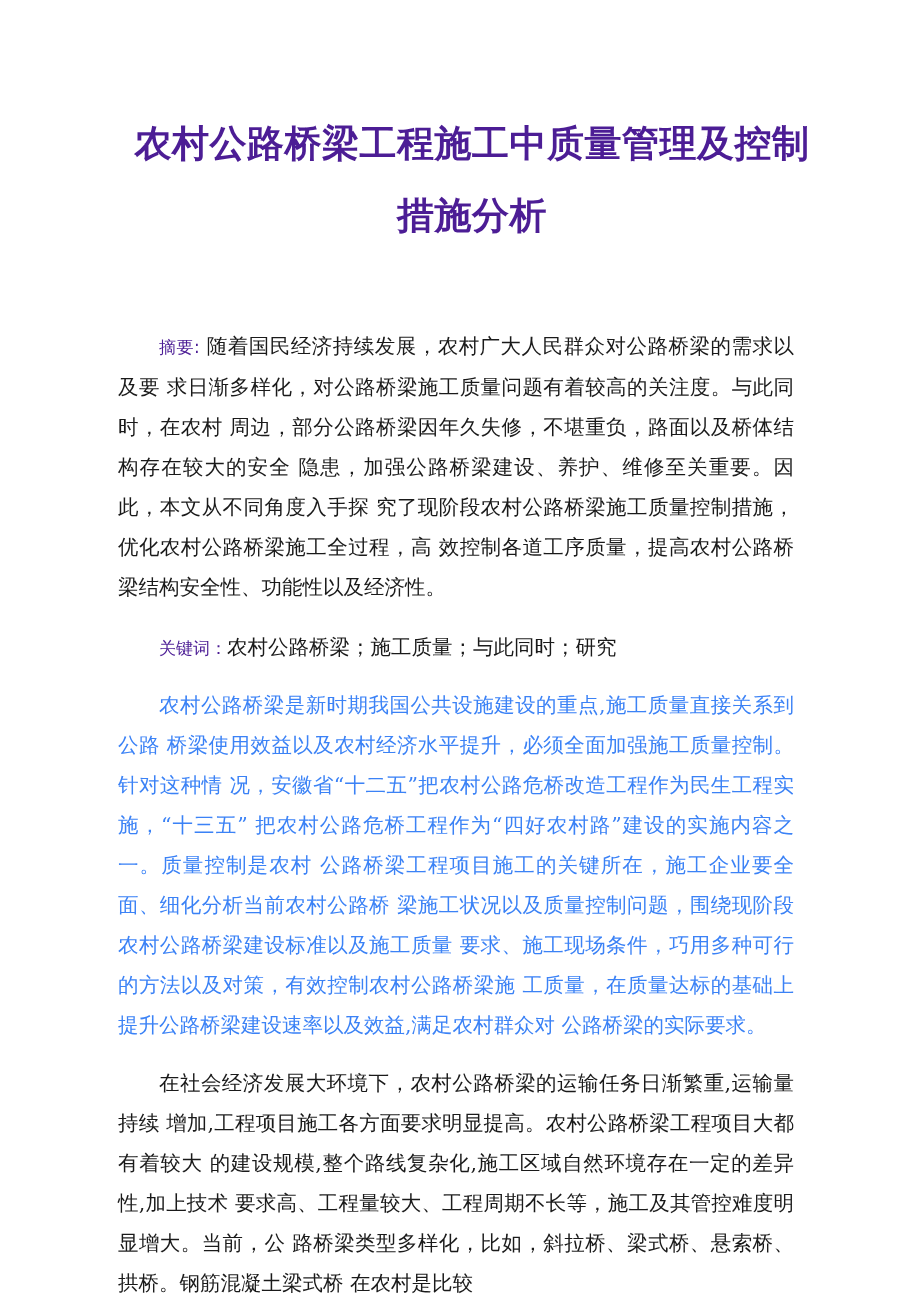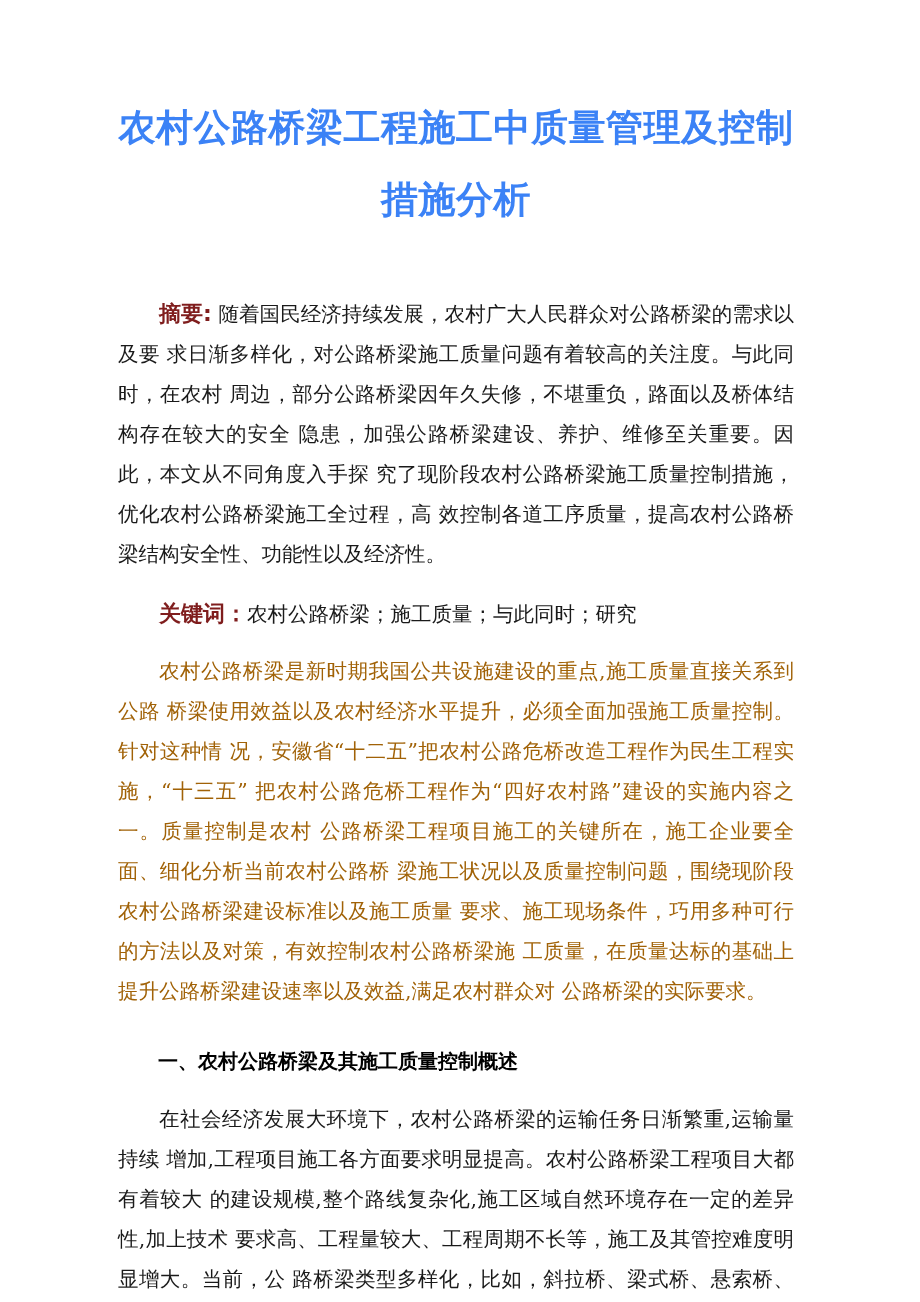--- a/index.html
+++ b/index.html
@@ -28,58 +28,58 @@
     top: 0;
     width: 676px;
   }
   .doc-title {
     font-family: "DejaVu Sans", "Liberation Sans", sans-serif;
     font-weight: bold;
     font-size: 37px;
     line-height: 72px;
     text-align: center;
     letter-spacing: 0.5px;
-    color: #3b82f6;
-    margin: 0;
+    color: #4c1d95;
+    margin: 16px;
     padding-top: 92px;
     width: 676px;
   }
   .abstract {
     margin: 0;
     padding-top: 58px;
     font-size: 20.5px;
     line-height: 40px;
     text-align: justify;
     text-justify: inter-ideograph;
     text-indent: 2em;
     color: #1a1a1a;
   }
   .label-bold {
     font-family: "DejaVu Sans", "Liberation Sans", sans-serif;
-    font-weight: bold;
-    font-size: 22px;
-    color: #7f1d1d;
+    font-weight: normal;
+    font-size: 17px;
+    color: #4c1d95;
   }
   .keywords {
     margin: 0;
     padding-top: 20px;
     font-size: 20.5px;
     line-height: 40px;
     text-indent: 2em;
     color: #1a1a1a;
   }
   .body-para {
     margin: 0;
     padding-top: 17px;
     font-size: 20.5px;
     line-height: 40px;
     text-align: justify;
     text-justify: inter-ideograph;
     text-indent: 2em;
-    color: #a16207;
+    color: #3b82f6;
   }
   .section-heading {
     margin: 0;
     padding-top: 30px;
     font-family: "DejaVu Serif", "Liberation Serif", serif;
     font-weight: bold;
     font-size: 20px;
     line-height: 40px;
     text-indent: 2em;
     color: #000000;
@@ -102,18 +102,17 @@
   <div class="content">
 
     <h1 class="doc-title">农村公路桥梁工程施工中质量管理及控制措施分析</h1>
 
     <p class="abstract"><span class="label-bold">摘要:</span> <span>随着国民经济持续发展，农村广大人民群众对公路桥梁的需求以及要 求日渐多样化，对公路桥梁施工质量问题有着较高的关注度。与此同时，在农村 周边，部分公路桥梁因年久失修，不堪重负，路面以及桥体结构存在较大的安全 隐患，加强公路桥梁建设、养护、维修至关重要。因此，本文从不同角度入手探 究了现阶段农村公路桥梁施工质量控制措施，优化农村公路桥梁施工全过程，高 效控制各道工序质量，提高农村公路桥梁结构安全性、功能性以及经济性。</span></p>
 
     <p class="keywords"><span class="label-bold">关键词：</span><span>农村公路桥梁；施工质量；与此同时；研究</span></p>
 
     <p class="body-para">农村公路桥梁是新时期我国公共设施建设的重点,施工质量直接关系到公路 桥梁使用效益以及农村经济水平提升，必须全面加强施工质量控制。针对这种情 况，安徽省“十二五”把农村公路危桥改造工程作为民生工程实施，“十三五” 把农村公路危桥工程作为“四好农村路”建设的实施内容之一。质量控制是农村 公路桥梁工程项目施工的关键所在，施工企业要全面、细化分析当前农村公路桥 梁施工状况以及质量控制问题，围绕现阶段农村公路桥梁建设标准以及施工质量 要求、施工现场条件，巧用多种可行的方法以及对策，有效控制农村公路桥梁施 工质量，在质量达标的基础上提升公路桥梁建设速率以及效益,满足农村群众对 公路桥梁的实际要求。</p>
 
-    <h2 class="section-heading">一、农村公路桥梁及其施工质量控制概述</h2>
 
     <p class="section-para">在社会经济发展大环境下，农村公路桥梁的运输任务日渐繁重,运输量持续 增加,工程项目施工各方面要求明显提高。农村公路桥梁工程项目大都有着较大 的建设规模,整个路线复杂化,施工区域自然环境存在一定的差异性,加上技术 要求高、工程量较大、工程周期不长等，施工及其管控难度明显增大。当前，公 路桥梁类型多样化，比如，斜拉桥、梁式桥、悬索桥、拱桥。钢筋混凝土梁式桥 在农村是比较</p>
 
   </div>
 </div>
 
 </body></html>

